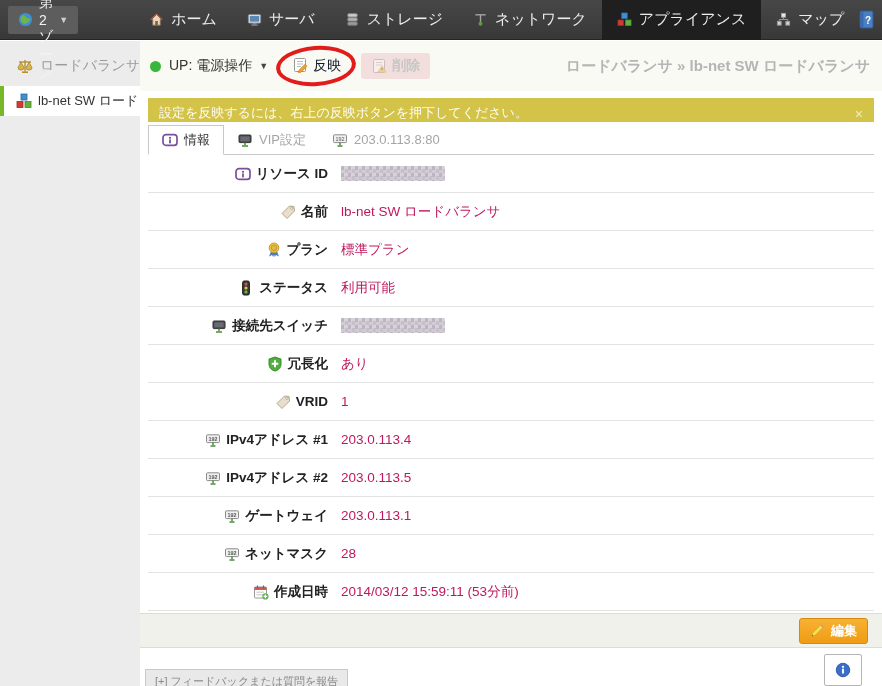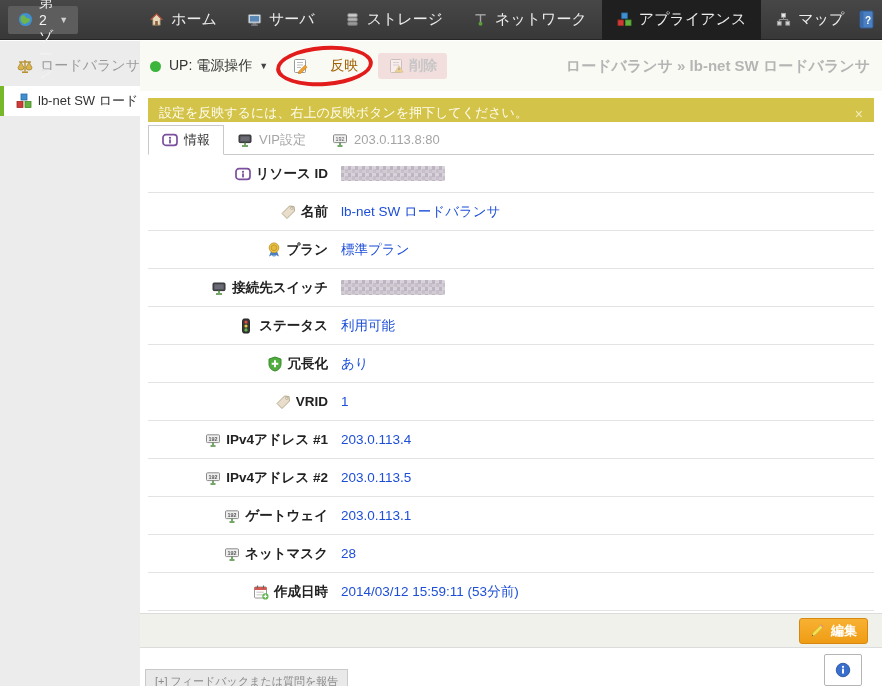--- a/index.html
+++ b/index.html
@@ -38,22 +38,22 @@
                white-space:nowrap; overflow:hidden; cursor:pointer; }
 
   
   .main { position:absolute; top:41px; left:140px; width:742px; height:645px; background:#fff; }
   .toolbar { position:relative; height:50px; background:#fafaf4; display:flex; align-items:center; }
   .power-btn { display:flex; align-items:center; background:none; border:none; cursor:pointer;
                margin-left:10px; font-family:inherit; }
   .status-dot { width:11px; height:11px; border-radius:50%; background:#3cb53c; flex:none; }
   .status-text { margin-left:8px; font-size:14px; color:#333; }
   .caret-down { font-size:9px; color:#444; margin-left:7px; }
-  .btn-apply { position:relative; display:flex; align-items:center; gap:22px; margin-left:24px;
-               background:none; border:none; font-size:14px; color:#a16207; cursor:pointer;
+  .btn-apply { position:relative; display:flex; gap:5px; margin-left:24px;
+               background:none; border:none; font-size:14px; color:#0f172a; cursor:pointer;
                font-family:inherit; }
   .red-ellipse { position:absolute; left:-16px; top:-11px; right:-15px; bottom:-11px;
                  border:4px solid #e21b1b; border-radius:50%; transform:rotate(-4deg);
                  pointer-events:none; }
   .btn-delete { display:flex; align-items:center; gap:5px; margin-left:20px; background:#f3dede;
                 border:none; border-radius:3px; padding:4px 10px; font-size:14px; color:#c6c6c6;
                 font-family:inherit;font-weight:bold; }
   .breadcrumb { margin-left:auto; margin-right:12px; font-size:15px; font-weight:bold;
                 color:#b5b5b5; cursor:pointer; white-space:nowrap; }
 
@@ -65,21 +65,21 @@
           height:30px; }
   .tab { display:flex; align-items:center; gap:6px; padding:0 13px; height:29px; font-size:13px;
          color:#a5a5a5; cursor:pointer; white-space:nowrap; }
   .tab.active { background:#fff; border:1px solid #c9c9c9; border-bottom:1px solid #fff;
                 margin-bottom:-1px; height:30px; color:#333; }
 
   .dtable { margin:0 8px; }
   .drow { display:flex; align-items:center; height:38px; border-bottom:1px solid #e3e3e3; }
   .dlabel { width:180px; display:flex; justify-content:flex-end; align-items:center; gap:5px;
             font-weight:bold; font-size:13.5px; color:#222; flex:none; white-space:nowrap; }
-  .dvalue { margin-left:13px; font-size:13.5px; color:#1d4ed8; white-space:nowrap;
+  .dvalue { margin-left:13px; font-size:13.5px; color:#be185d; white-space:nowrap;
             display:flex; align-items:center; }
   .mosaic { display:inline-block; width:104px; height:15px; border-radius:1px;
             background-image:conic-gradient(#d8d3da 25%, #c7c0cb 0 50%, #d2cbd4 0 75%, #bdb5c2 0);
             background-size:7px 7px; filter:blur(.6px); }
 
   .actionbar { margin-top:2px; height:35px; background:#f1f1ec; border-top:1px solid #dcdcdc;
                border-bottom:1px solid #dcdcdc; display:flex; align-items:center;
                justify-content:flex-end; padding-right:14px; }
   .btn-edit { display:flex; align-items:center; gap:6px; background:linear-gradient(#f8b133,#ef9c14);
               border:1px solid #d8880e; border-radius:3px; color:#fff; font-size:13px;
@@ -323,45 +323,45 @@
             <span class="dlabel-text">プラン</span>
           </div>
           <div class="dvalue">
             <span class="val-text">標準プラン</span>
           </div>
         </div>
         <div class="drow">
           <div class="dlabel">
             <span class="icon">
               <svg viewBox="0 0 16 16">
-                <rect x="2" y="3" width="12" height="7.6" rx="1" fill="#4a4a52" stroke="#333"></rect>
-                <rect x="3.4" y="4.4" width="9.2" height="4.8" fill="#6b6b75"></rect>
-                <path d="M8 10.6v2.4M5 14h6" stroke="#4a8a3a" stroke-width="1.5"></path>
-              </svg>
-            </span>
-            <span class="dlabel-text">接続先スイッチ</span>
-          </div>
-          <div class="dvalue">
-            <span class="mosaic"></span>
-          </div>
-        </div>
-        <div class="drow">
-          <div class="dlabel">
-            <span class="icon">
-              <svg viewBox="0 0 16 16">
                 <rect x="4.6" y="1" width="6.8" height="14" rx="1.6" fill="#3a3a3a" stroke="#1f1f1f"></rect>
                 <circle cx="8" cy="4.1" r="1.6" fill="#e04a3f"></circle>
                 <circle cx="8" cy="8" r="1.6" fill="#e8c63e"></circle>
                 <circle cx="8" cy="11.9" r="1.6" fill="#5cb64a"></circle>
               </svg>
             </span>
             <span class="dlabel-text">ステータス</span>
           </div>
           <div class="dvalue">
             <span class="val-text">利用可能</span>
+          </div>
+        </div>
+        <div class="drow">
+          <div class="dlabel">
+            <span class="icon">
+              <svg viewBox="0 0 16 16">
+                <rect x="2" y="3" width="12" height="7.6" rx="1" fill="#4a4a52" stroke="#333"></rect>
+                <rect x="3.4" y="4.4" width="9.2" height="4.8" fill="#6b6b75"></rect>
+                <path d="M8 10.6v2.4M5 14h6" stroke="#4a8a3a" stroke-width="1.5"></path>
+              </svg>
+            </span>
+            <span class="dlabel-text">接続先スイッチ</span>
+          </div>
+          <div class="dvalue">
+            <span class="mosaic"></span>
           </div>
         </div>
         <div class="drow">
           <div class="dlabel">
             <span class="icon">
               <svg viewBox="0 0 16 16">
                 <path d="M8 1l6 2.1V8c0 4-3 6.4-6 7-3-.6-6-3-6-7V3.1z" fill="#4fae3d" stroke="#3a8a2c"></path>
                 <path d="M8 4.2v7M4.7 7.7h6.6" stroke="#fff" stroke-width="2"></path>
               </svg>
             </span>

